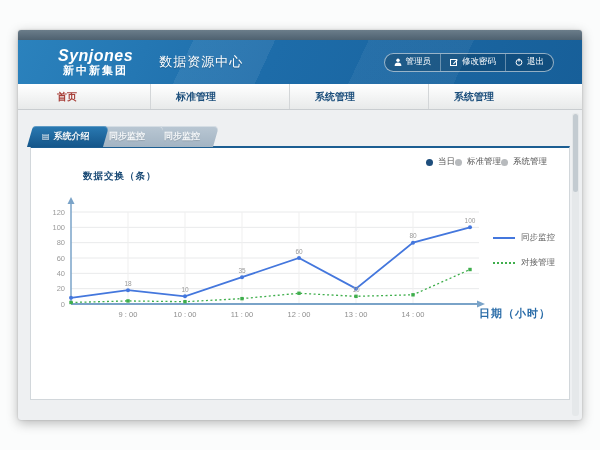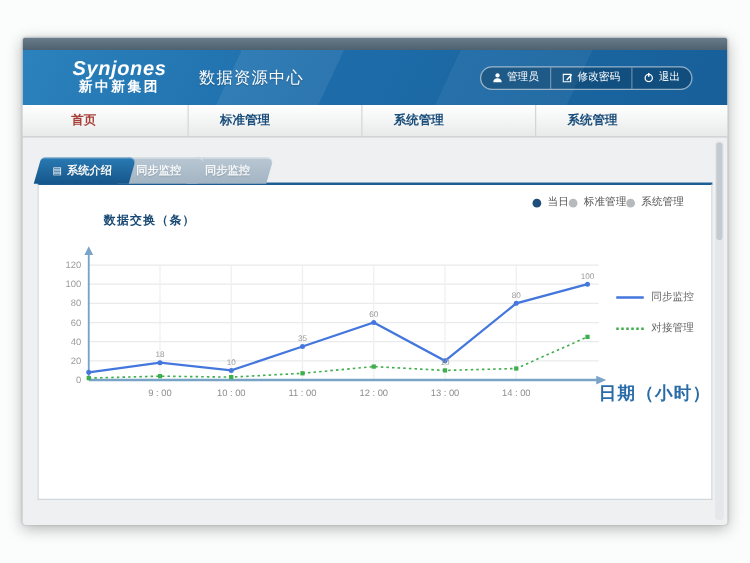--- a/index.html
+++ b/index.html
@@ -73,21 +73,21 @@
     background:#fff; border:1px solid #d2d7db; border-top:2px solid #1c5e92;
   }
 
   
   .filters { position:absolute; top:8px; right:22px; display:flex; align-items:flex-end; }
   .filter { display:flex; align-items:center; gap:5px; font-size:8.5px; color:#555; cursor:pointer; }
   .radio-dot { width:7px; height:7px; border-radius:50%; background:#b7babd; }
   .filter.selected .radio-dot { background:#1e4e7c; }
 
   .y-axis-title { position:absolute; left:8px; top:22px; font-size:9.5px; font-weight:bold; color:#1a4a75; letter-spacing:1px;margin-left:44px; }
-  .x-axis-title { position:absolute; left:448px; top:158px; font-size:14px; font-weight:bold; color:#2a6ca8; letter-spacing:1px; }
+  .x-axis-title { position:absolute; left:448px; top:158px; font-size:11px; font-weight:bold; color:#2a6ca8; letter-spacing:1px; }
 
   .chart-svg { position:absolute; left:2px; top:46px; }
 
   .series-legend { position:absolute; left:462px; top:84px; }
   .series-item { display:flex; align-items:center; gap:6px; margin-bottom:13px; font-size:8.5px; color:#666; }
   .swatch { width:22px; height:0; }
   .swatch.solid  { border-top:2px solid #4477dd; }
   .swatch.dotted { border-top:2px dotted #3fae4c; }
 
   .note { position:absolute; left:25px; top:208px; width:495px; font-size:8px; color:#9a9a9a; line-height:1.4; }

